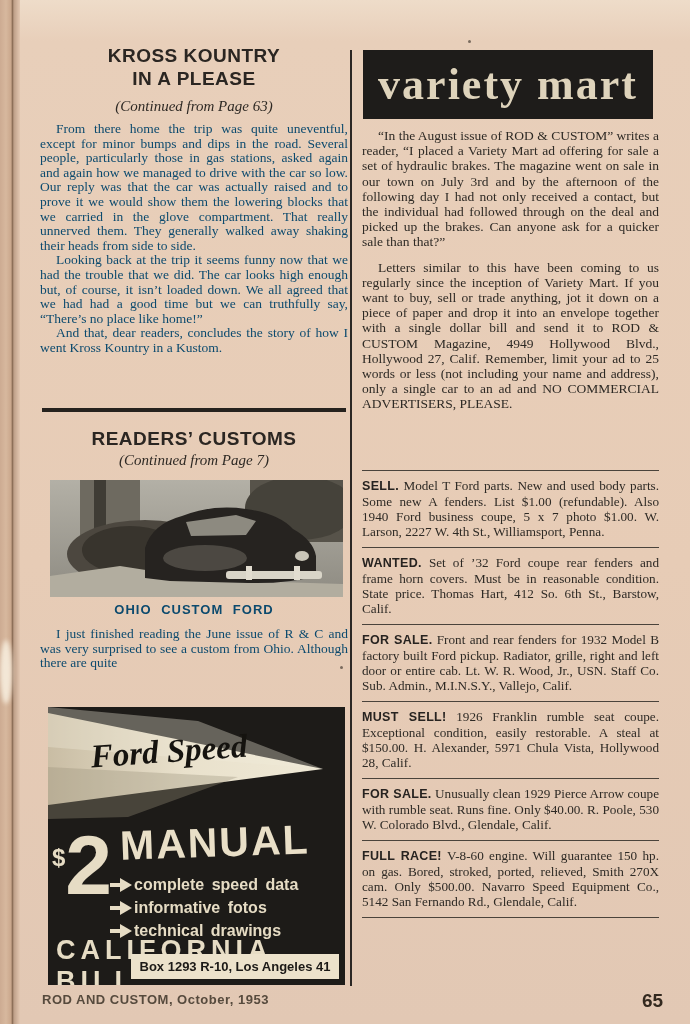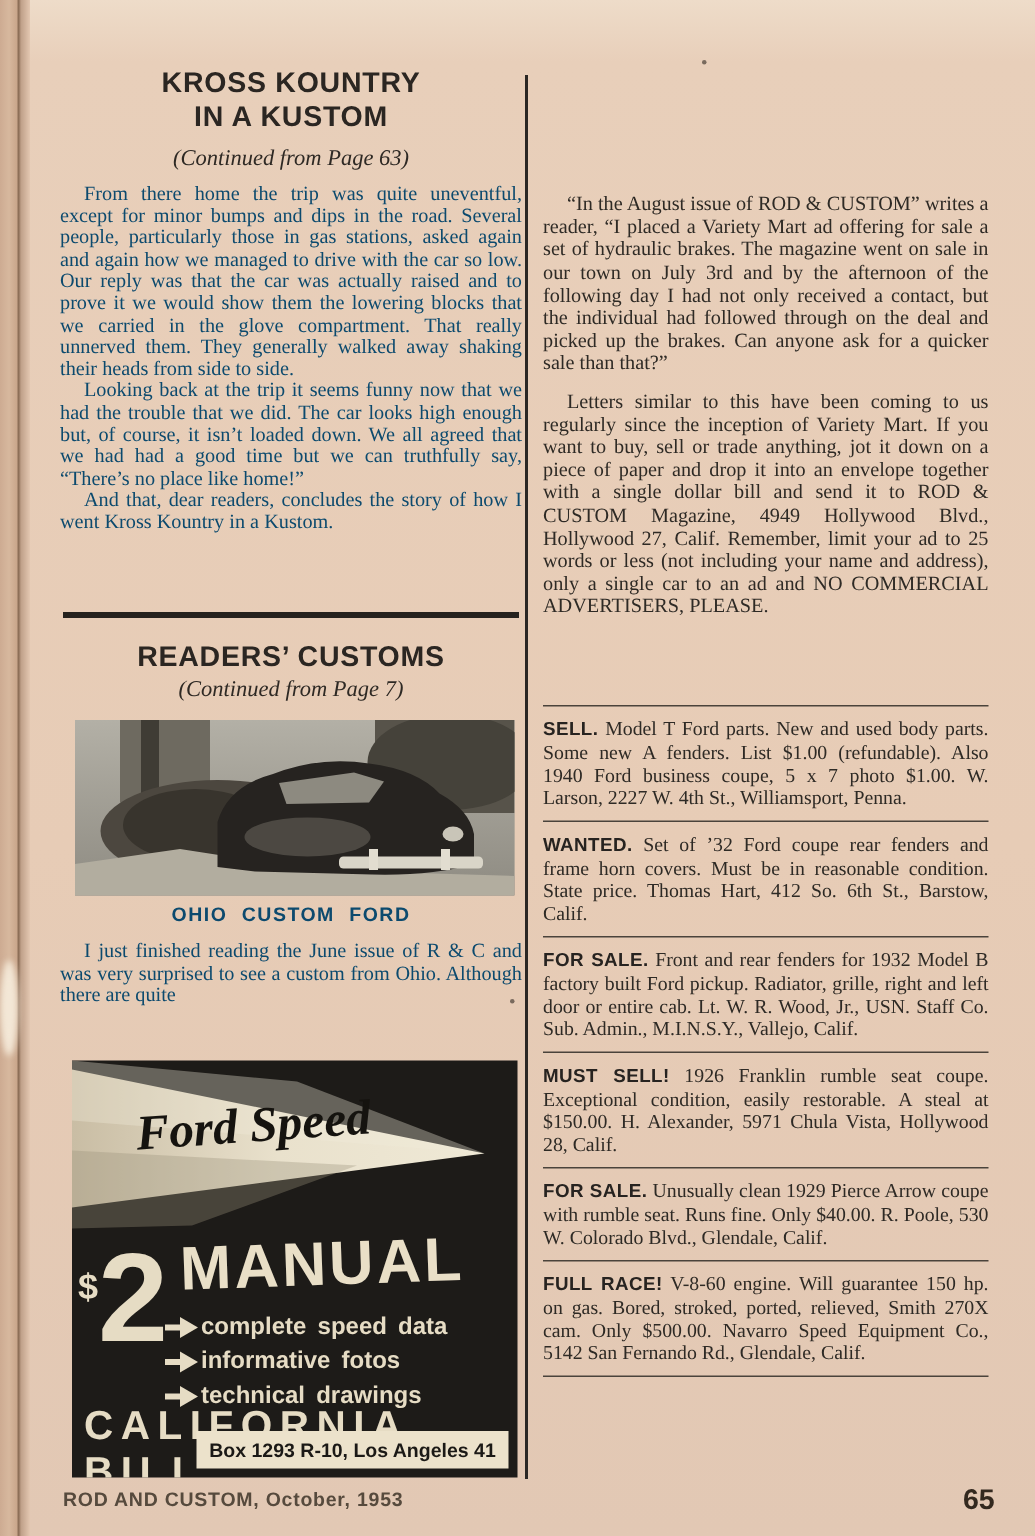--- a/index.html
+++ b/index.html
@@ -98,21 +98,21 @@
   <div class="wear"></div>
   <div class="speck" style="left:468px;top:40px;"></div>
   <div class="speck" style="left:340px;top:666px;"></div>
 
   <div class="col-divider"></div>
 
   <div class="left-col">
 
     <div class="art-title t1">
       <div>KROSS KOUNTRY</div>
-      <div>IN A KUSTOM</div>
+      <div>IN A PLEASE</div>
     </div>
     <div class="continued c1">(Continued from Page 63)</div>
 
     <div class="bodytext b1">
       <p>From there home the trip was quite uneventful, except for minor bumps and dips in the road. Several people, particularly those in gas stations, asked again and again how we managed to drive with the car so low. Our reply was that the car was actually raised and to prove it we would show them the lowering blocks that we carried in the glove compartment. That really unnerved them. They generally walked away shaking their heads from side to side.</p>
       <p>Looking back at the trip it seems funny now that we had the trouble that we did. The car looks high enough but, of course, it isn’t loaded down. We all agreed that we had had a good time but we can truthfully say, “There’s no place like home!”</p>
       <p>And that, dear readers, concludes the story of how I went Kross Kountry in a Kustom.</p>
     </div>
 
     <div class="rule-thick"></div>
@@ -182,20 +182,23 @@
           <span class="bullet-label">technical drawings</span>
         </div>
       </div>
       <div class="advertiser">CALIFORNIA BILL</div>
       <div class="address">Box 1293 R-10, Los Angeles 41</div>
     </div>
   </div>
 
   <div class="right-col">
 
+    <div class="vm-box">
+      <span class="vm-text">variety mart</span>
+    </div>
 
     <div class="intro">
       <p>“In the August issue of ROD &amp; CUSTOM” writes a reader, “I placed a Variety Mart ad offering for sale a set of hydraulic brakes. The magazine went on sale in our town on July 3rd and by the afternoon of the following day I had not only received a contact, but the individual had followed through on the deal and picked up the brakes. Can anyone ask for a quicker sale than that?”</p>
       <p>Letters similar to this have been coming to us regularly since the inception of Variety Mart. If you want to buy, sell or trade anything, jot it down on a piece of paper and drop it into an envelope together with a single dollar bill and send it to ROD &amp; CUSTOM Magazine, 4949 Hollywood Blvd., Hollywood 27, Calif. Remember, limit your ad to 25 words or less (not including your name and address), only a single car to an ad and NO COMMERCIAL ADVERTISERS, PLEASE.</p>
     </div>
 
     <div class="classifieds">
       <div class="classified"><span class="lbl">SELL.</span><span> Model T Ford parts. New and used body parts. Some new A fenders. List $1.00 (refundable). Also 1940 Ford business coupe, 5 x 7 photo $1.00. W. Larson, 2227 W. 4th St., Williamsport, Penna.</span></div>
       <div class="classified"><span class="lbl">WANTED.</span><span> Set of ’32 Ford coupe rear fenders and frame horn covers. Must be in reasonable condition. State price. Thomas Hart, 412 So. 6th St., Barstow, Calif.</span></div>
       <div class="classified"><span class="lbl">FOR SALE.</span><span> Front and rear fenders for 1932 Model B factory built Ford pickup. Radiator, grille, right and left door or entire cab. Lt. W. R. Wood, Jr., USN. Staff Co. Sub. Admin., M.I.N.S.Y., Vallejo, Calif.</span></div>

